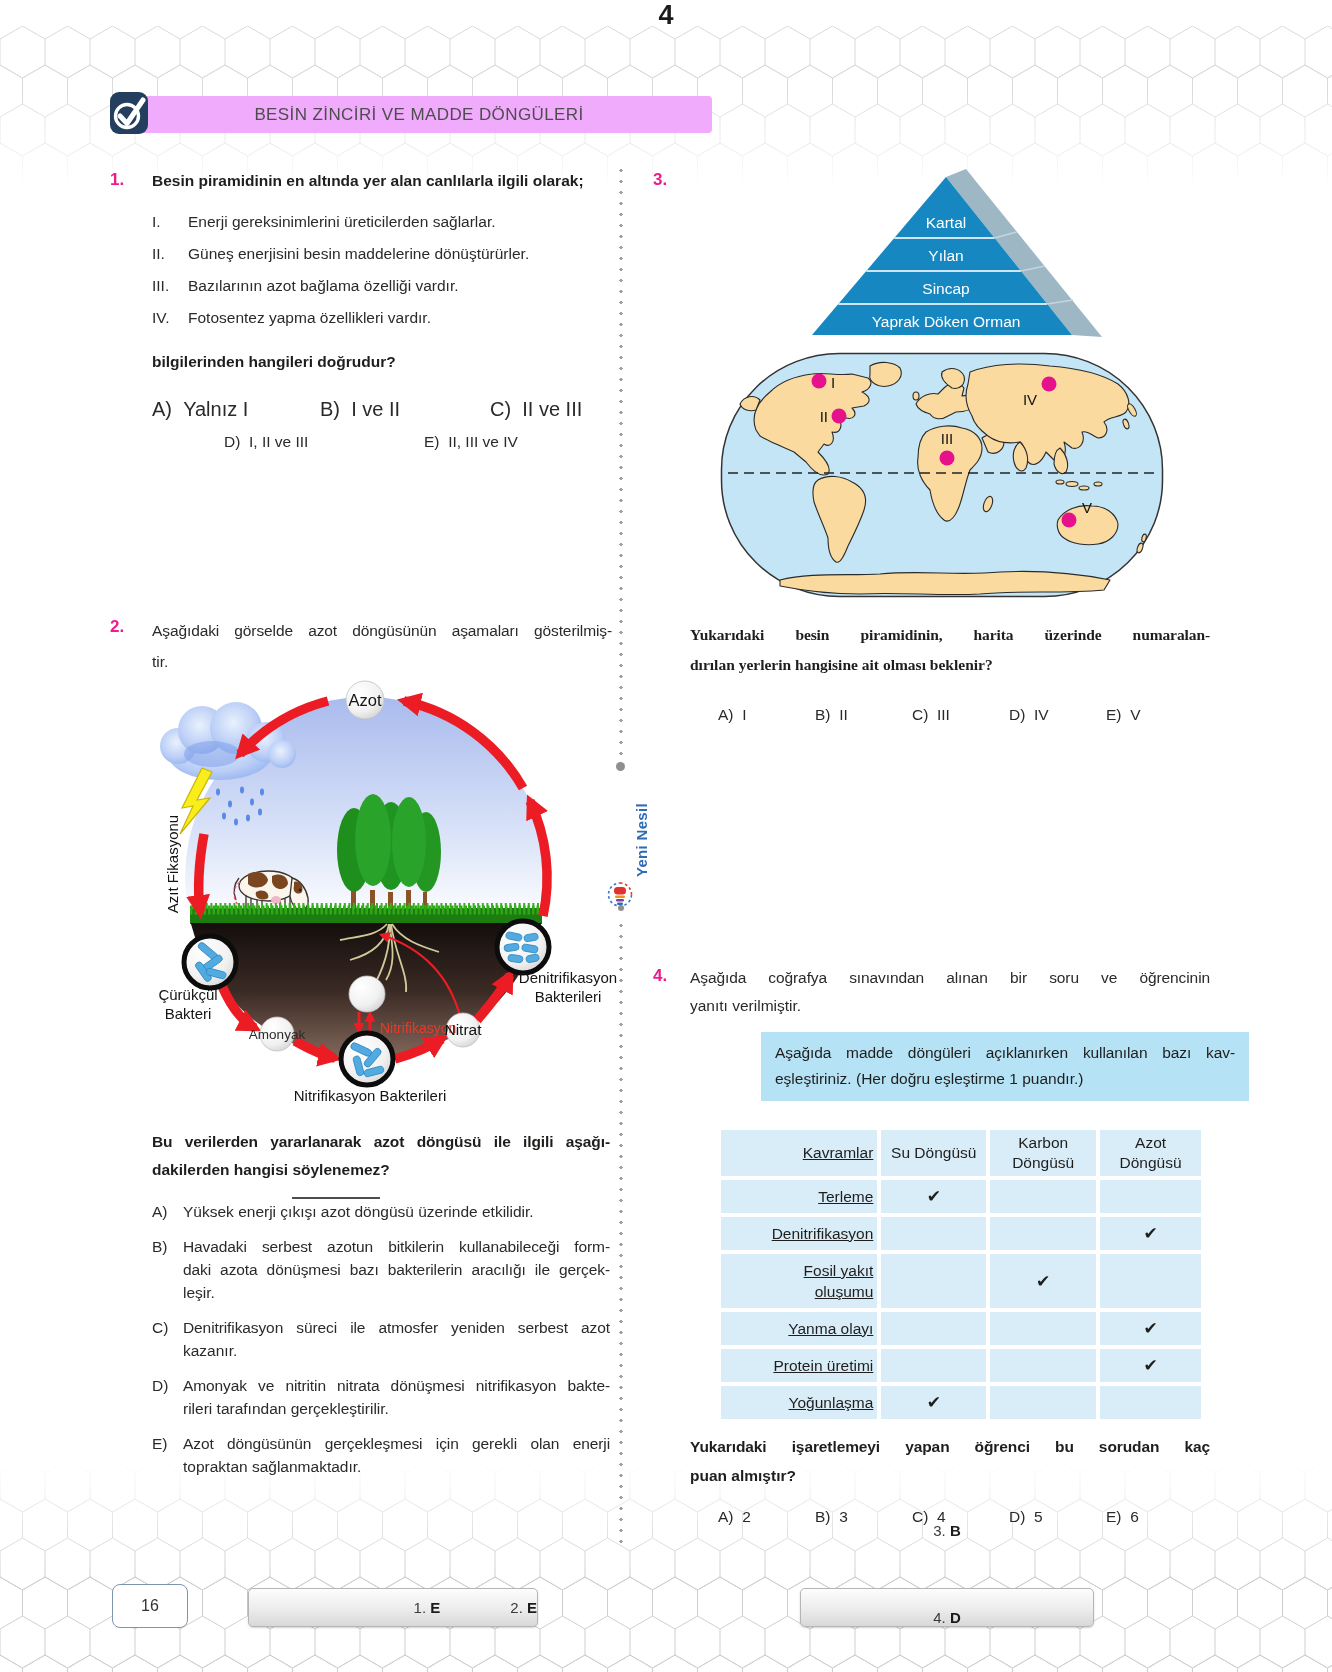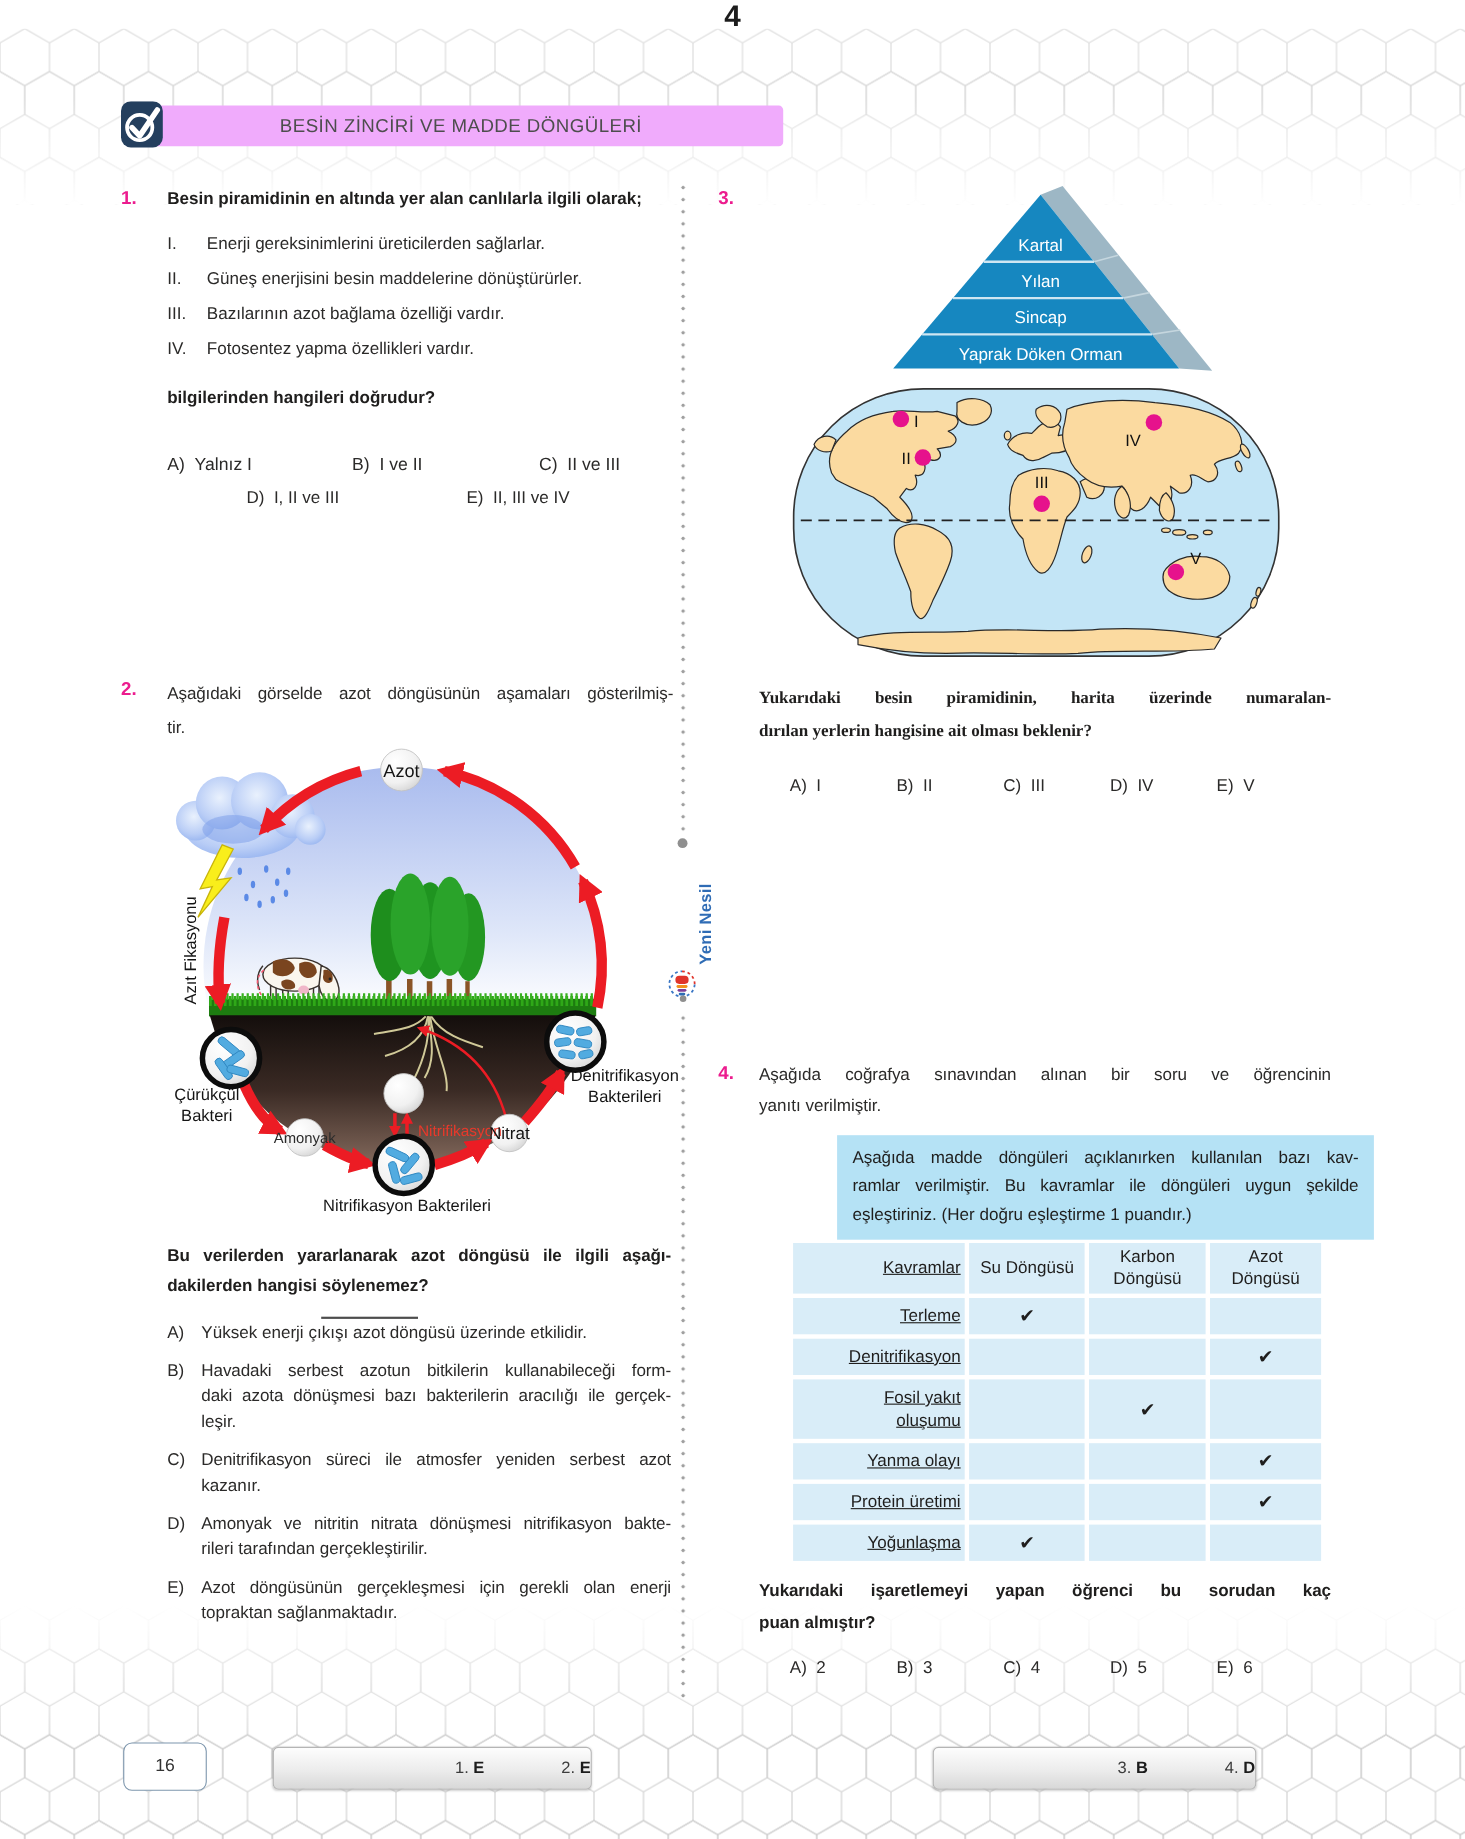--- a/index.html
+++ b/index.html
@@ -5,21 +5,21 @@
   html,body{margin:0;padding:0;background:#fff;}
   .page{position:relative;width:1332px;height:1672px;background:#fff;overflow:hidden;
         font-family:"Liberation Sans","DejaVu Sans",sans-serif;color:#2b2a29;}
   .abs{position:absolute;}
   .qnum{position:absolute;font-weight:bold;font-size:17px;color:#ec1c8e;}
   .txt{font-size:15.5px;line-height:22px;}
   .jl{text-align:justify;text-align-last:justify;white-space:nowrap;letter-spacing:-0.1px;}
   .nw{white-space:nowrap;}
   .stem{font-weight:bold;font-size:15.5px;line-height:28px;color:#1f1e1d;}
   .itemrow{display:grid;grid-template-columns:36px 1fr;margin-bottom:14px;font-size:15.5px;}
-  .optrow1{display:grid;grid-template-columns:168px 170px 1fr;margin-top:42px;font-size:16px;}
+  .optrow1{display:grid;grid-template-columns:168px 170px 1fr;margin-top:26px;font-size:20px;}
   .optrow2{display:grid;grid-template-columns:200px 1fr;margin-top:12px;padding-left:72px;font-size:15.5px;}
   .opt{display:grid;grid-template-columns:31px 1fr;margin-bottom:12px;font-size:15.5px;line-height:23px;}
   .optionsline{display:grid;grid-template-columns:97px 97px 97px 97px 1fr;padding-left:28px;font-size:15.5px;}
   .underl{border-bottom:2px solid #4d4d4d;padding-bottom:19px;}
   .headerbar{position:absolute;left:126px;top:96px;width:586px;height:37px;background:#f0abfc;
              border-radius:4px;display:flex;align-items:center;justify-content:center;}
   .headerbar .t{font-size:17px;color:#4d4d4d;letter-spacing:0.4px;}
   .dots{position:absolute;width:4px;background-image:radial-gradient(circle,#a0a0a0 1.5px,rgba(0,0,0,0) 1.8px);
         background-size:4px 11px;background-repeat:repeat-y;left:619px;}
   .bigdot{position:absolute;border-radius:50%;background:#8f8f8f;}
@@ -422,21 +422,20 @@
   </div>
 
   <div class="qnum" style="left:653px;top:966px;">4.</div>
   <div class="abs txt" style="left:690px;top:964px;width:520px;line-height:28px;">
     <div class="jl">Aşağıda coğrafya sınavından alınan bir soru ve öğrencinin</div>
     <div>yanıtı verilmiştir.</div>
   </div>
 
   <div class="infobox">
     <div class="jl">Aşağıda madde döngüleri açıklanırken kullanılan bazı kav-</div>
-    <div class="jl">ramlar verilmiştir. Bu kavramlar ile döngüleri uygun şekilde</div>
     <div class="nw">eşleştiriniz. (Her doğru eşleştirme 1 puandır.)</div>
   </div>
 
   <div class="abs" style="left:717px;top:1126px;">
     <table class="match">
       <colgroup>
           <col style="width:155px">
           <col style="width:104px">
           <col style="width:105px">
           <col style="width:100px">
@@ -500,18 +499,18 @@
     <span class="nw"><span>E)</span>&nbsp;&nbsp;<span>6</span></span>
   </div>
 
   <div class="pagebox">
     <span>16</span>
   </div>
   <div class="ansbar" style="left:248px;width:288px;">
     <span class="ans"><span>1.</span>&nbsp;<b>E</b></span>
     <span class="ans"><span>2.</span>&nbsp;<b>E</b></span>
   </div>
-  <div class="ansbar" style="left:848px;width:292px;">
+  <div class="ansbar" style="left:800px;width:292px;flex-direction:column;">
     <span class="ans"><span>3.</span>&nbsp;<b>B</b></span>
     <span class="ans"><span>4.</span>&nbsp;<b>D</b></span>
   </div>
 
 </div>
 
 </body></html>

